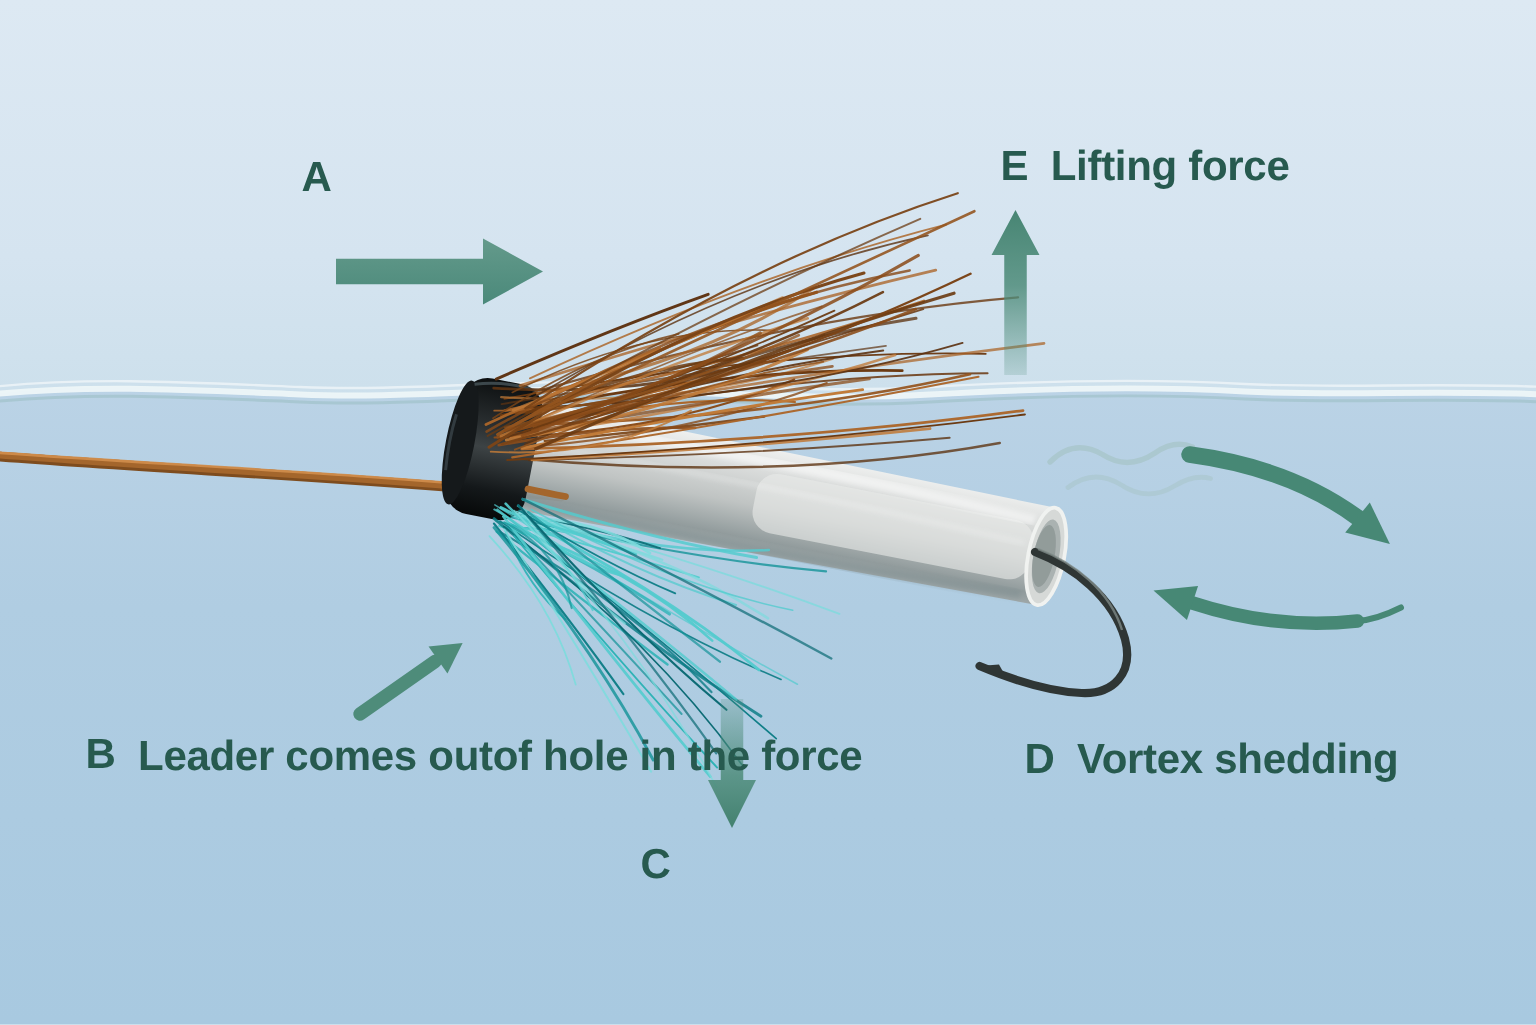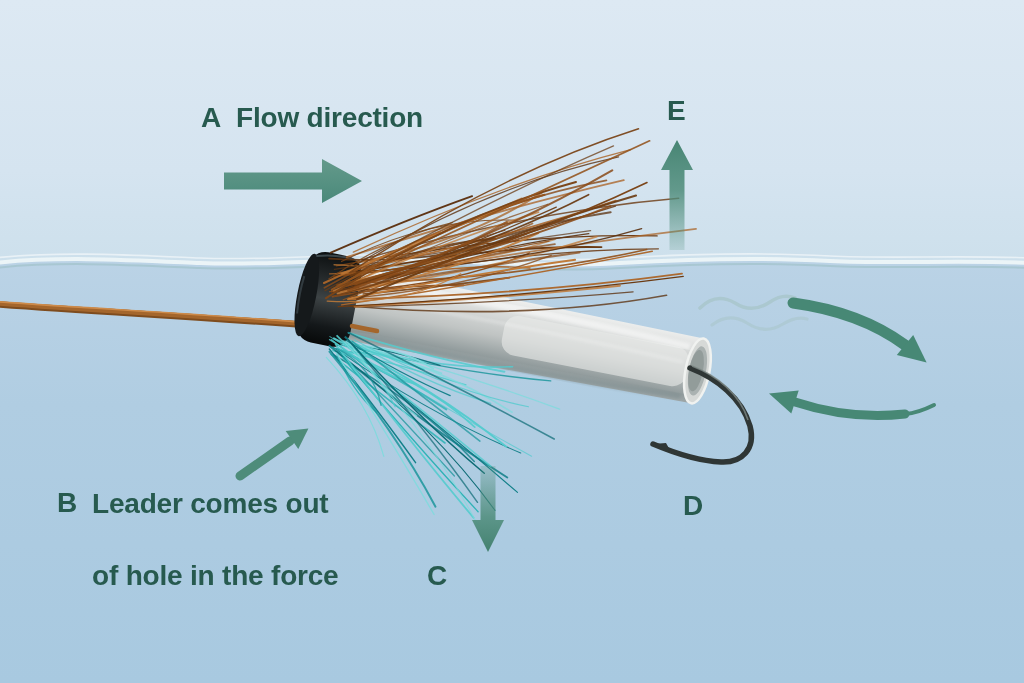--- a/index.html
+++ b/index.html
@@ -8,21 +8,21 @@
     font-family:"Liberation Sans",sans-serif;
     background:linear-gradient(180deg,#dde9f3 0%,#d5e4f0 25%,#cde0ec 38%,#cbdeeb 39%,#b9d2e5 40%,#aecbe1 70%,#a8c9e0 100%);
   }
   svg.art{position:absolute;inset:0;}
   .lbl{
     position:absolute;display:flex;align-items:flex-start;
     color:#275a4f;font-size:28px;font-weight:700;letter-spacing:-0.2px;line-height:1.1;
     white-space:nowrap;
   }
   .lbl .letter{margin-right:15px;}
-  .lbl .multiline{display:flex;flex-direction:column;line-height:32px;gap:40px;}
+  .lbl .multiline{display:flex;flex-direction:row;line-height:32px;}
 </style>
 </head>
 <body>
 
 <div class="scene">
 
 <svg class="art" width="1024" height="683" viewBox="0 0 1024 683">
   <defs>
     <linearGradient id="waterG" x1="0" y1="255" x2="0" y2="683" gradientUnits="userSpaceOnUse">
       <stop offset="0" stop-color="#bbd3e6"></stop>
@@ -240,36 +240,37 @@
   </g>
   <g>
     <path d="M 934 405 Q 918 413 905 414" fill="none" stroke="#478875" stroke-width="4" stroke-linecap="round"></path>
     <path d="M 905 414 Q 850 420 795 402" fill="none" stroke="#478875" stroke-width="9" stroke-linecap="round"></path>
     <path d="M 769 393.6 L 798.7 390.6 L 791.3 413.4 Z" fill="#478875"></path>
   </g>
 </svg>
 
 <div class="lbl" style="left:201px;top:103px;">
   <span class="letter">A</span>
-  <span>Flow direction</span>
 </div>
 
 <div class="lbl" style="left:667px;top:96px;">
   <span class="letter">E</span>
+  <span>Lifting force</span>
 </div>
 
 <div class="lbl" style="left:57px;top:488px;">
   <span class="letter">B</span>
   <span class="multiline">
     <span>Leader comes out</span>
     <span>of hole in the force</span>
   </span>
 </div>
 
 <div class="lbl" style="left:427px;top:561px;">
   <span class="letter">C</span>
 </div>
 
 <div class="lbl" style="left:683px;top:491px;">
   <span class="letter">D</span>
+  <span>Vortex shedding</span>
 </div>
 
 </div>
 
 </body></html>

